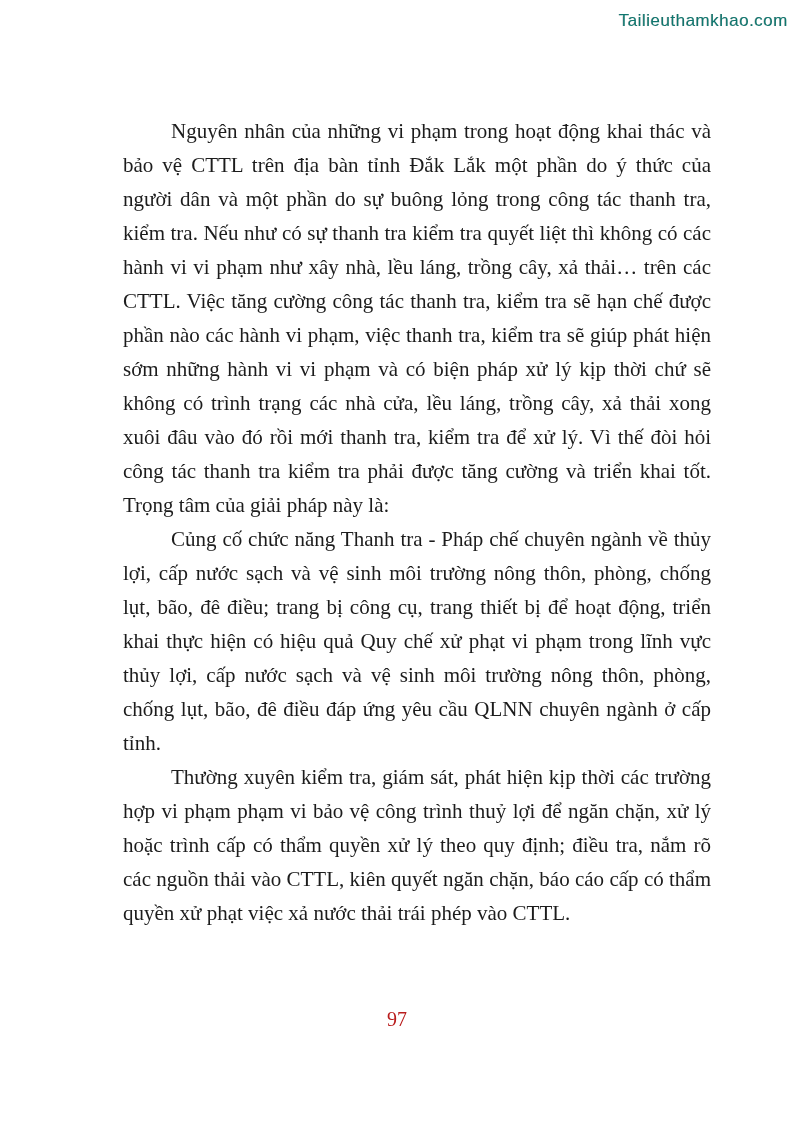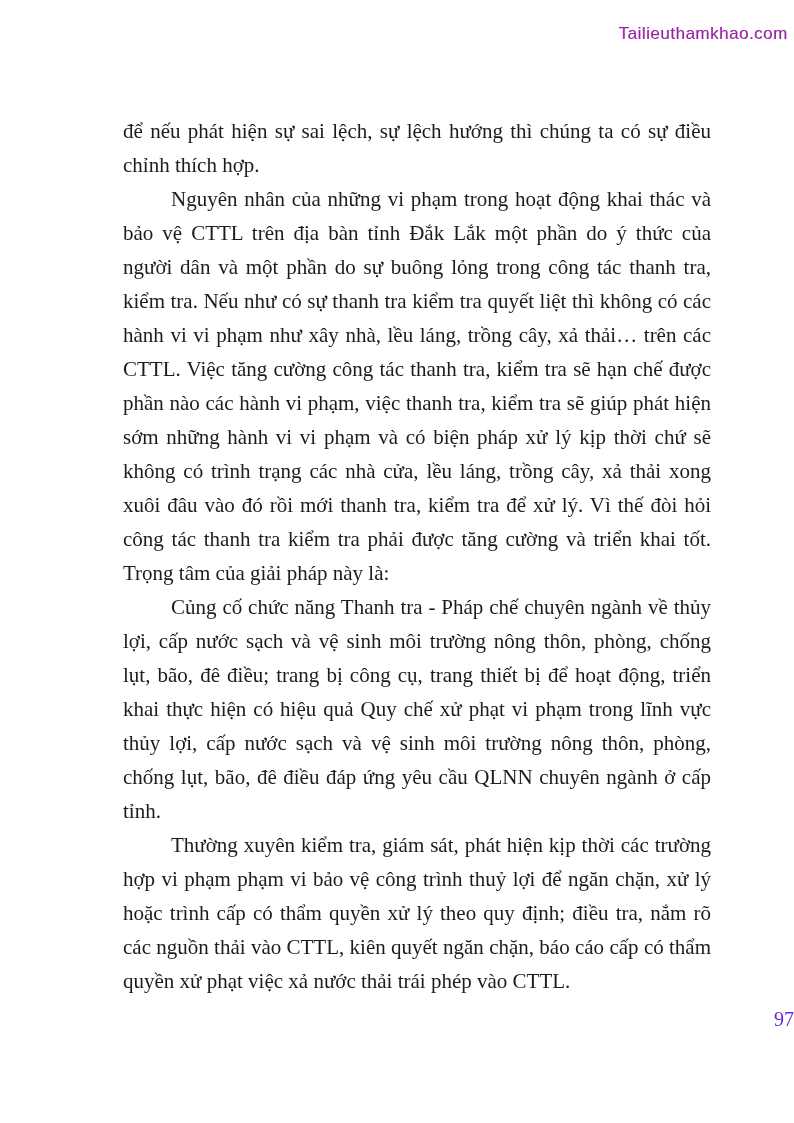--- a/index.html
+++ b/index.html
@@ -11,25 +11,25 @@
     position: relative;
     width: 794px;
     height: 1123px;
     background: #ffffff;
     overflow: hidden;
     font-family: "Liberation Serif", "DejaVu Serif", serif;
     color: #1c1c1c;
   }
   .watermark {
     position: absolute;
-    top: 24px;
+    top: 11px;
     right: 6px;
     font-family: "Liberation Sans", "DejaVu Sans", sans-serif;
     font-size: 17px;
-    color: #a21caf;
+    color: #0f766e;
     text-shadow: 1px 1px 0 #ffffff, -0.5px -0.5px 0 #b3b3b3;
     letter-spacing: 0.5px;
     user-select: none;
   }
   .content {
     position: absolute;
     left: 123px;
     top: 114px;
     width: 588px;
     font-size: 21px;
@@ -42,34 +42,33 @@
     text-indent: 48px;
   }
   .content p.no-indent {
     text-indent: 0;
   }
   .page-number {
     position: absolute;
     left: 0;
     right: 0;
     top: 1008px;
-    text-align: right;
+    text-align: center;
     font-size: 20px;
-    color: #6d28d9;
+    color: #b91c1c;
   }
 </style>
 </head>
 <body>
 
 <div class="page">
 
   <div class="watermark">Tailieuthamkhao.com</div>
 
   <div class="content">
-    <p class="no-indent">để nếu phát hiện sự sai lệch, sự lệch hướng thì chúng ta có sự điều chỉnh thích hợp.</p>
     <p>Nguyên nhân của những vi phạm trong hoạt động khai thác và bảo vệ CTTL trên địa bàn tỉnh Đắk Lắk một phần do ý thức của người dân và một phần do sự buông lỏng trong công tác thanh tra, kiểm tra. Nếu như có sự thanh tra kiểm tra quyết liệt thì không có các hành vi vi phạm như xây nhà, lều láng, trồng cây, xả thải… trên các CTTL. Việc tăng cường công tác thanh tra, kiểm tra sẽ hạn chế được phần nào các hành vi phạm, việc thanh tra, kiểm tra sẽ giúp phát hiện sớm những hành vi vi phạm và có biện pháp xử lý kịp thời chứ sẽ không có trình trạng các nhà cửa, lều láng, trồng cây, xả thải xong xuôi đâu vào đó rồi mới thanh tra, kiểm tra để xử lý. Vì thế đòi hỏi công tác thanh tra kiểm tra phải được tăng cường và triển khai tốt. Trọng tâm của giải pháp này là:</p>
     <p>Củng cố chức năng Thanh tra - Pháp chế chuyên ngành về thủy lợi, cấp nước sạch và vệ sinh môi trường nông thôn, phòng, chống lụt, bão, đê điều; trang bị công cụ, trang thiết bị để hoạt động, triển khai thực hiện có hiệu quả Quy chế xử phạt vi phạm trong lĩnh vực thủy lợi, cấp nước sạch và vệ sinh môi trường nông thôn, phòng, chống lụt, bão, đê điều đáp ứng yêu cầu QLNN chuyên ngành ở cấp tỉnh.</p>
     <p>Thường xuyên kiểm tra, giám sát, phát hiện kịp thời các trường hợp vi phạm phạm vi bảo vệ công trình thuỷ lợi để ngăn chặn, xử lý hoặc trình cấp có thẩm quyền xử lý theo quy định; điều tra, nắm rõ các nguồn thải vào CTTL, kiên quyết ngăn chặn, báo cáo cấp có thẩm quyền xử phạt việc xả nước thải trái phép vào CTTL.</p>
   </div>
 
   <div class="page-number">97</div>
 
 </div>
 
 </body></html>

